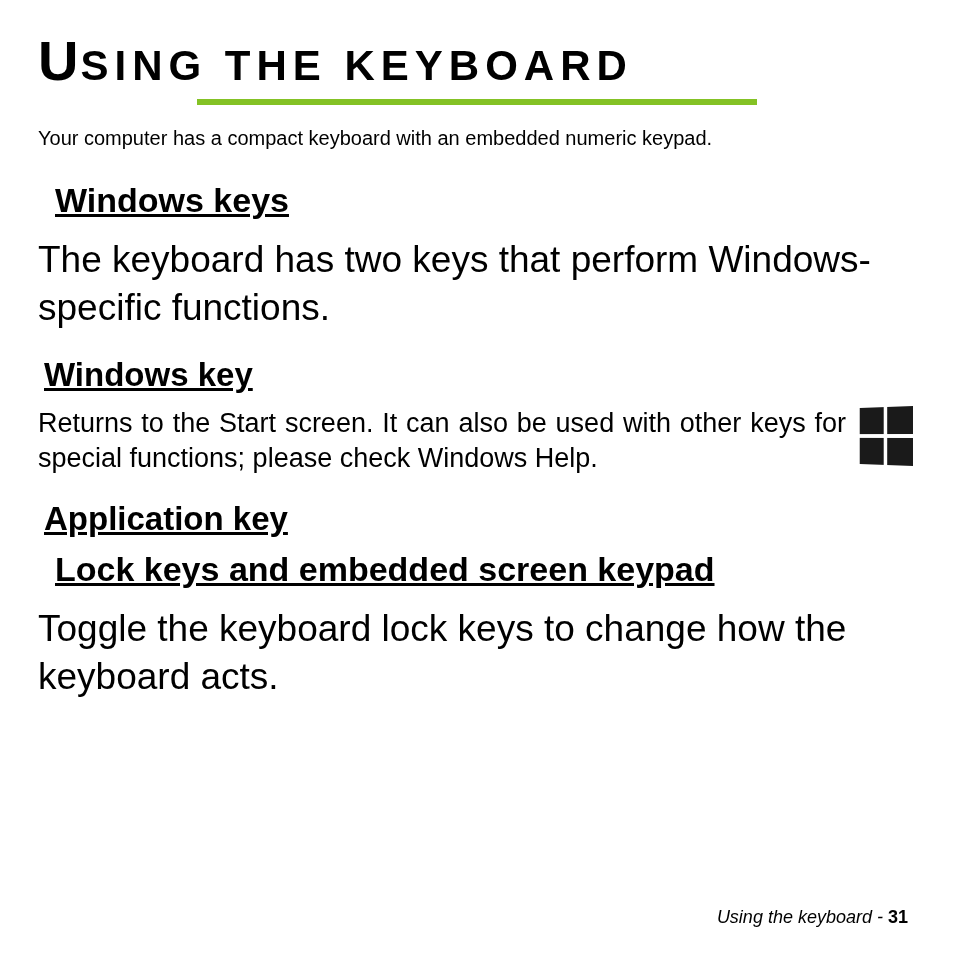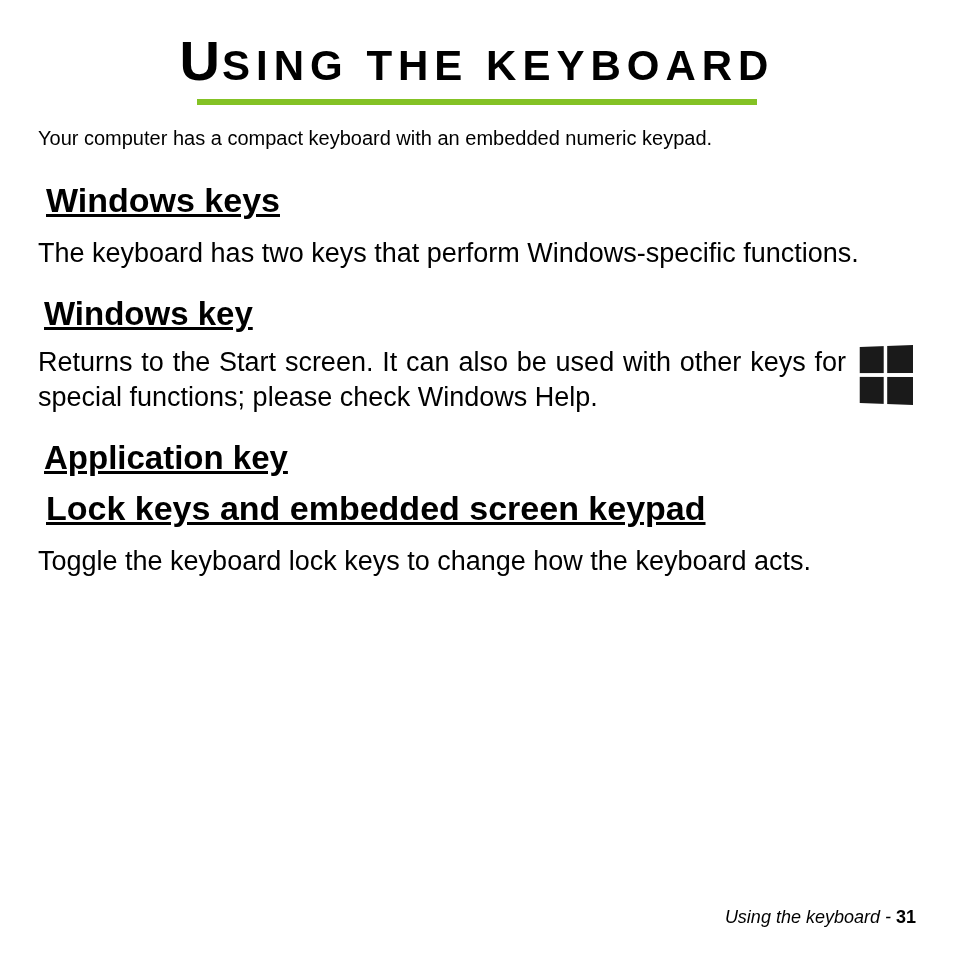--- a/index.html
+++ b/index.html
@@ -12,21 +12,21 @@
     color: #000;
   }
   .page {
     box-sizing: border-box;
     width: 954px;
     height: 954px;
     padding: 28px 38px 20px 38px;
     position: relative;
   }
   .title-wrap {
-    text-align: center;
+    text-align: left;
     margin-bottom: 16px;
   }
   .title {
     font-size: 42px;
     font-weight: 700;
     letter-spacing: 6px;
     display: inline-block;
   }
   .title .big {
     font-size: 56px;
@@ -42,24 +42,24 @@
   .intro {
     font-size: 20px;
     line-height: 1.3;
     text-align: justify;
     margin-bottom: 30px;
   }
   h2.section {
     font-size: 34px;
     font-weight: 700;
     text-decoration: underline;
-    margin: 0 0 10px 8px;
+    margin: 0 0 10px 17px;
   }
   .section-desc {
-    font-size: 27px;
+    font-size: 37px;
     line-height: 1.3;
     margin: 16px 0 24px 0;
   }
   h3.sub {
     font-size: 33px;
     font-weight: 700;
     text-decoration: underline;
     margin: 0 0 12px 6px;
   }
   .row {
@@ -107,21 +107,21 @@
   }
   .app-key .line {
     height: 4px;
     background: #000;
   }
   .app-key .line.short {
     width: 65%;
   }
   .footer {
     position: absolute;
-    right: 38px;
+    right: 46px;
     bottom: 26px;
     font-size: 18px;
     font-style: italic;
   }
   .footer .chap {
     font-style: italic;
   }
   .footer .pg {
     font-style: normal;
     font-weight: 700;

